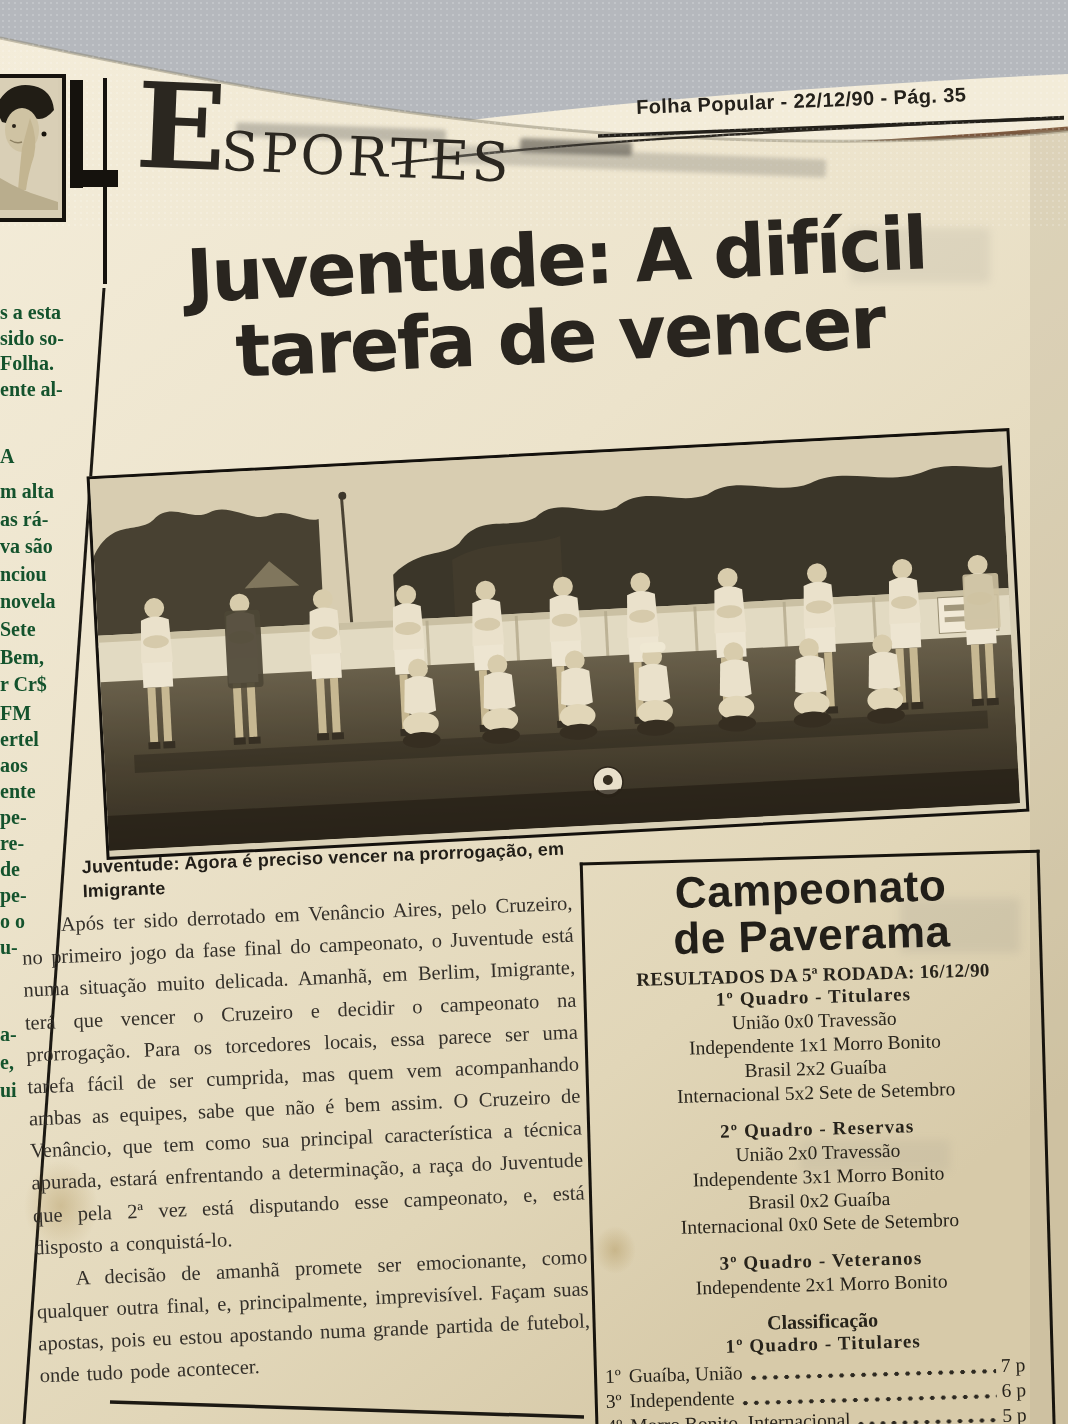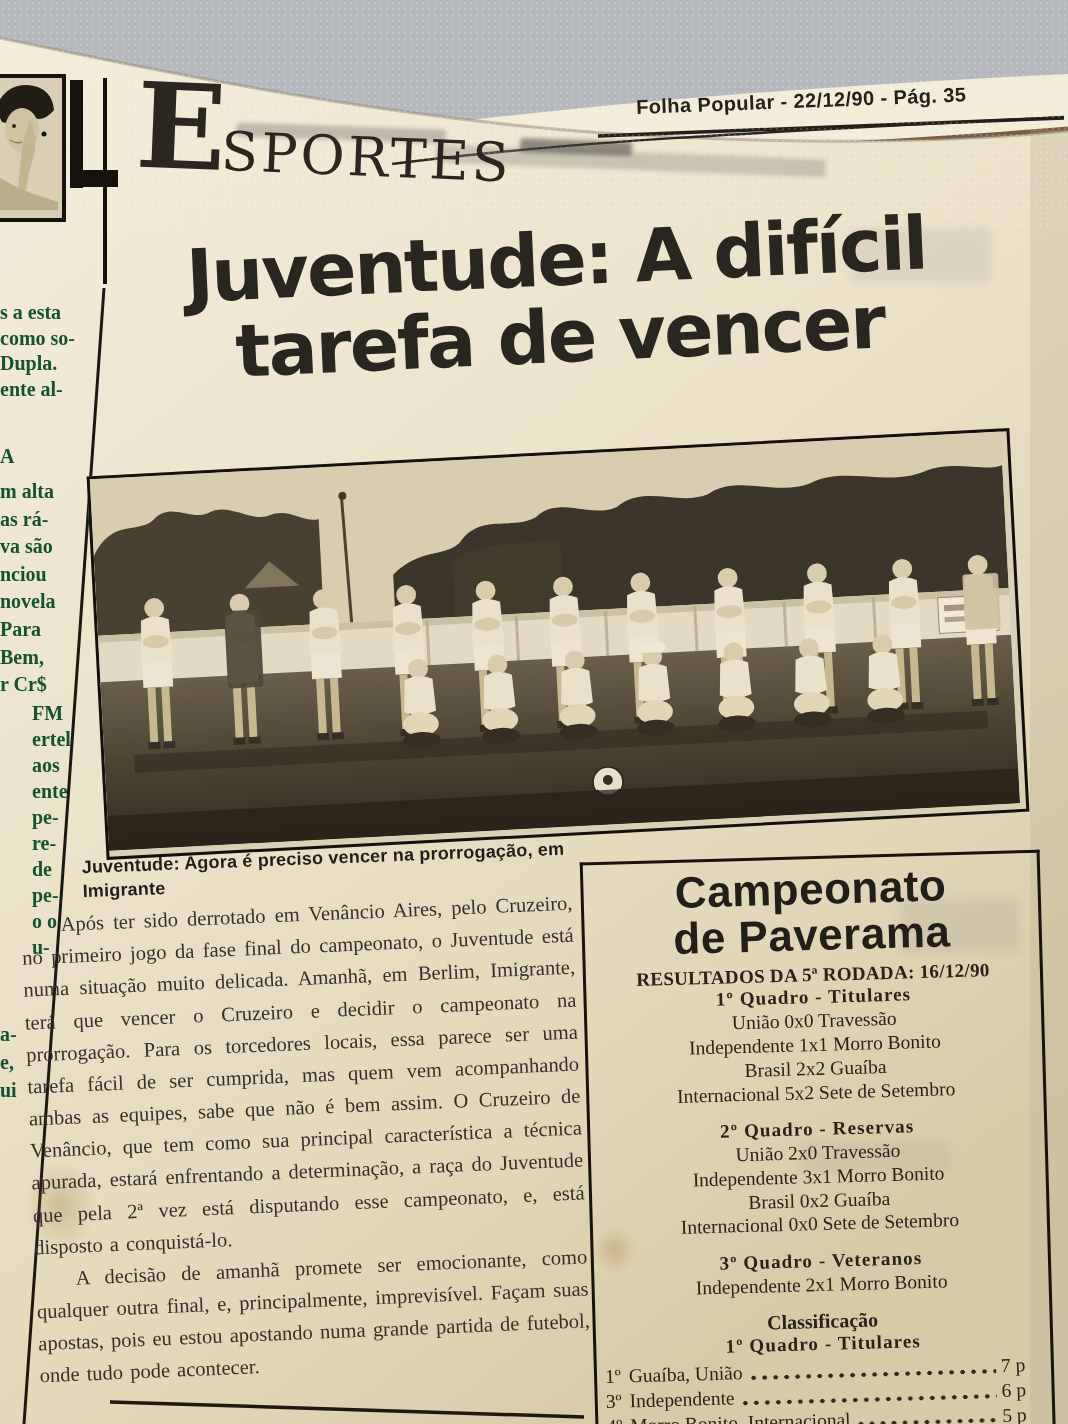--- a/index.html
+++ b/index.html
@@ -50,21 +50,21 @@
 
   .article{position:absolute;left:30px;top:898px;width:552px;transform:rotate(-2.4deg);
     font-size:20.5px;line-height:1.57;color:#34302a;text-align:justify;word-spacing:2px;}
   .article p{margin:0;text-indent:40px;}
 
   .left-frag{position:absolute;text-align:left;font-weight:bold;font-size:20px;
     color:#14532d;line-height:1.28;}
   .lf1{left:0;top:300px;width:96px;}
   .lf2{left:0;top:444px;width:92px;}
   .lf3{left:0;top:478px;width:86px;line-height:1.38;}
-  .lf4{left:0;top:700px;width:66px;line-height:1.3;margin-left:32px;}
+  .lf4{left:0;top:700px;width:66px;line-height:1.3;}
   .lf5{left:0;top:1020px;width:44px;line-height:1.4;}
 
   .face-box{position:absolute;left:0;top:74px;width:62px;height:140px;
     border:4px solid #15120d;border-left:none;background:#d7cdb4;overflow:hidden;}
   .frame-bar1{position:absolute;left:70px;top:80px;width:13px;height:108px;background:#15120d;}
   .frame-bar2{position:absolute;left:70px;top:170px;width:48px;height:17px;background:#15120d;}
   .frame-line{position:absolute;left:103px;top:78px;width:4px;height:206px;background:#15120d;}
 
   .sidebar{position:absolute;left:588px;top:856px;width:460px;height:600px;
     transform:rotate(-1.6deg);border:3px solid #17140e;border-bottom:none;
@@ -128,34 +128,34 @@
       <circle cx="44" cy="56" r="2.5" fill="#17130c"></circle>
       <path d="M0,100 Q20,112 40,118 L58,124 L58,132 L0,132 Z" fill="#b9ad8d"></path>
     </svg>
   </div>
   <div class="frame-bar1"></div>
   <div class="frame-bar2"></div>
   <div class="frame-line"></div>
 
   <div class="left-frag lf1">
     <div>s a esta</div>
-    <div>como so-</div>
-    <div>Dupla.</div>
+    <div>sido so-</div>
+    <div>Folha.</div>
     <div>ente al-</div>
   </div>
   <div class="left-frag lf2">
     <div>A</div>
   </div>
   <div class="left-frag lf3">
     <div>m alta</div>
     <div>as rá-</div>
     <div>va são</div>
     <div>nciou</div>
     <div>novela</div>
-    <div>Para</div>
+    <div>Sete</div>
     <div>Bem,</div>
     <div>r Cr$</div>
   </div>
   <div class="left-frag lf4">
     <div>FM</div>
     <div>ertel</div>
     <div>aos</div>
     <div>ente</div>
     <div>pe-</div>
     <div>re-</div>

